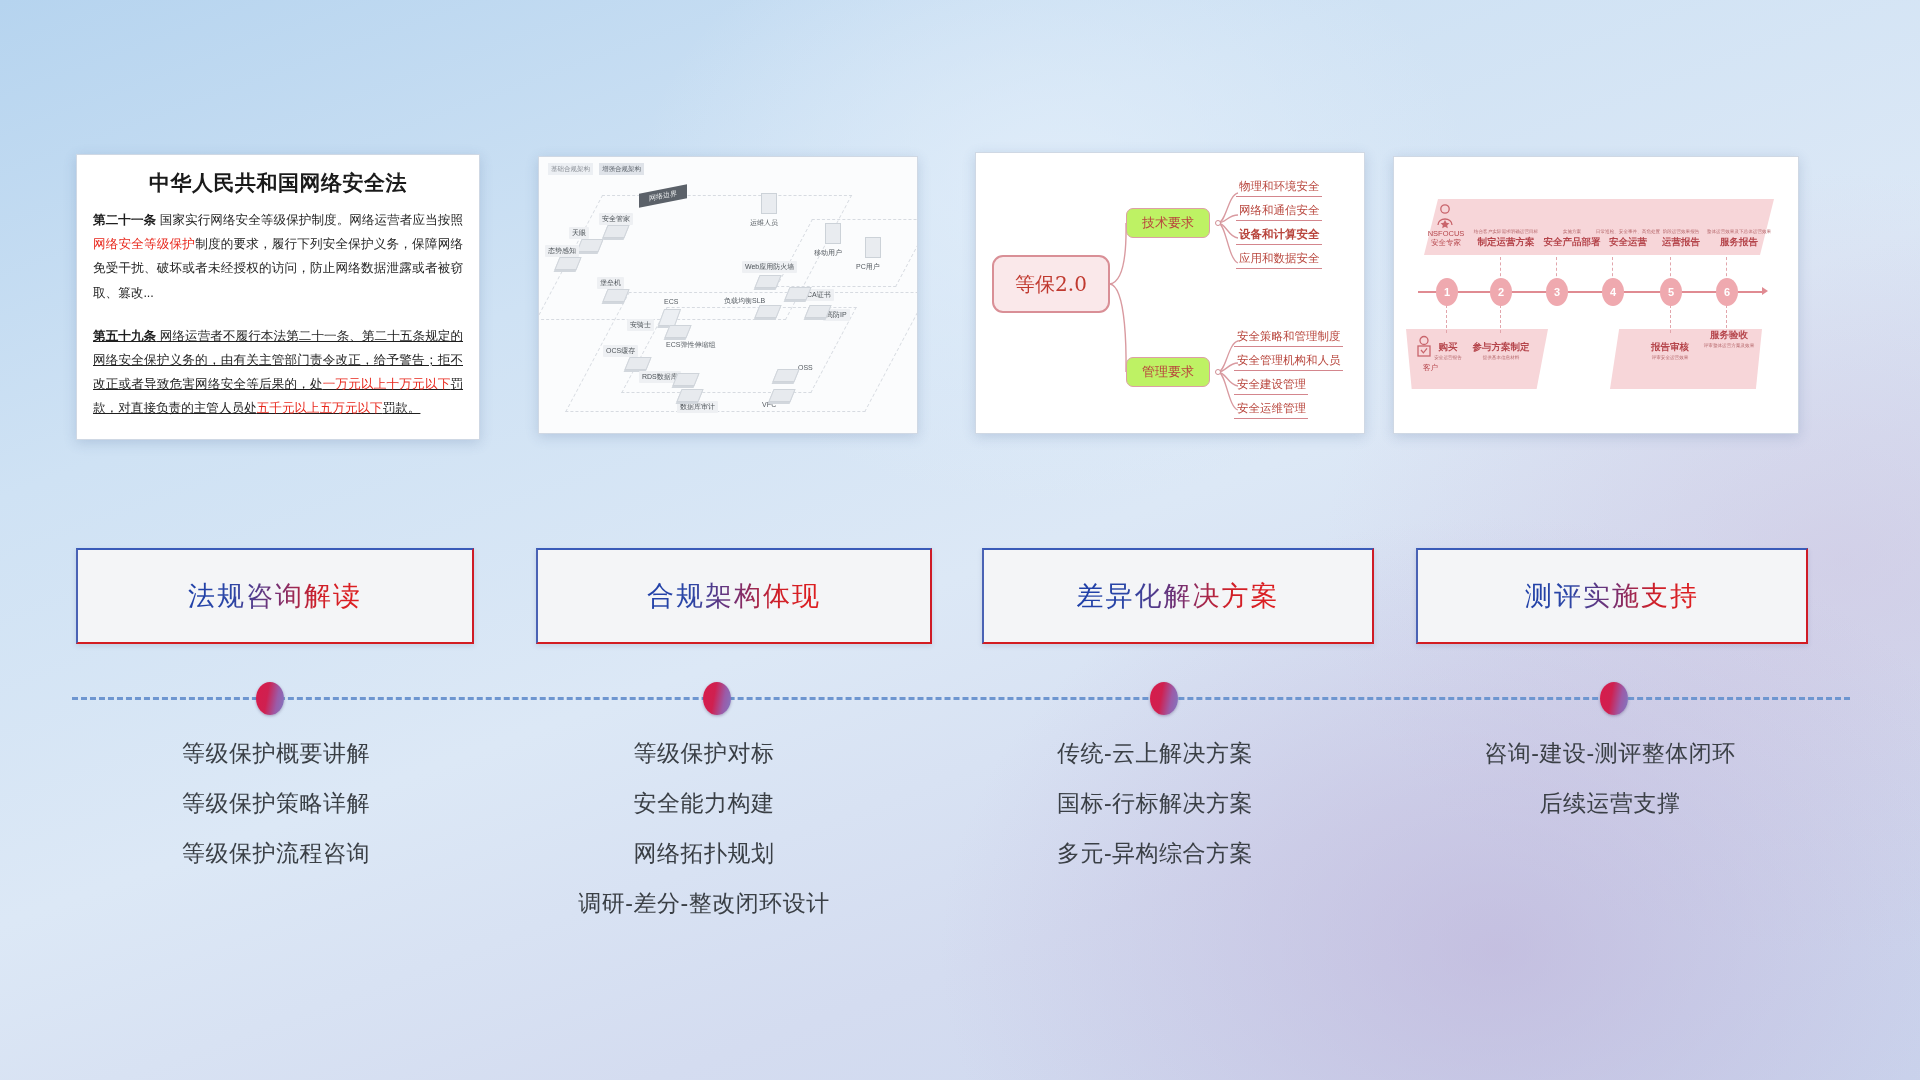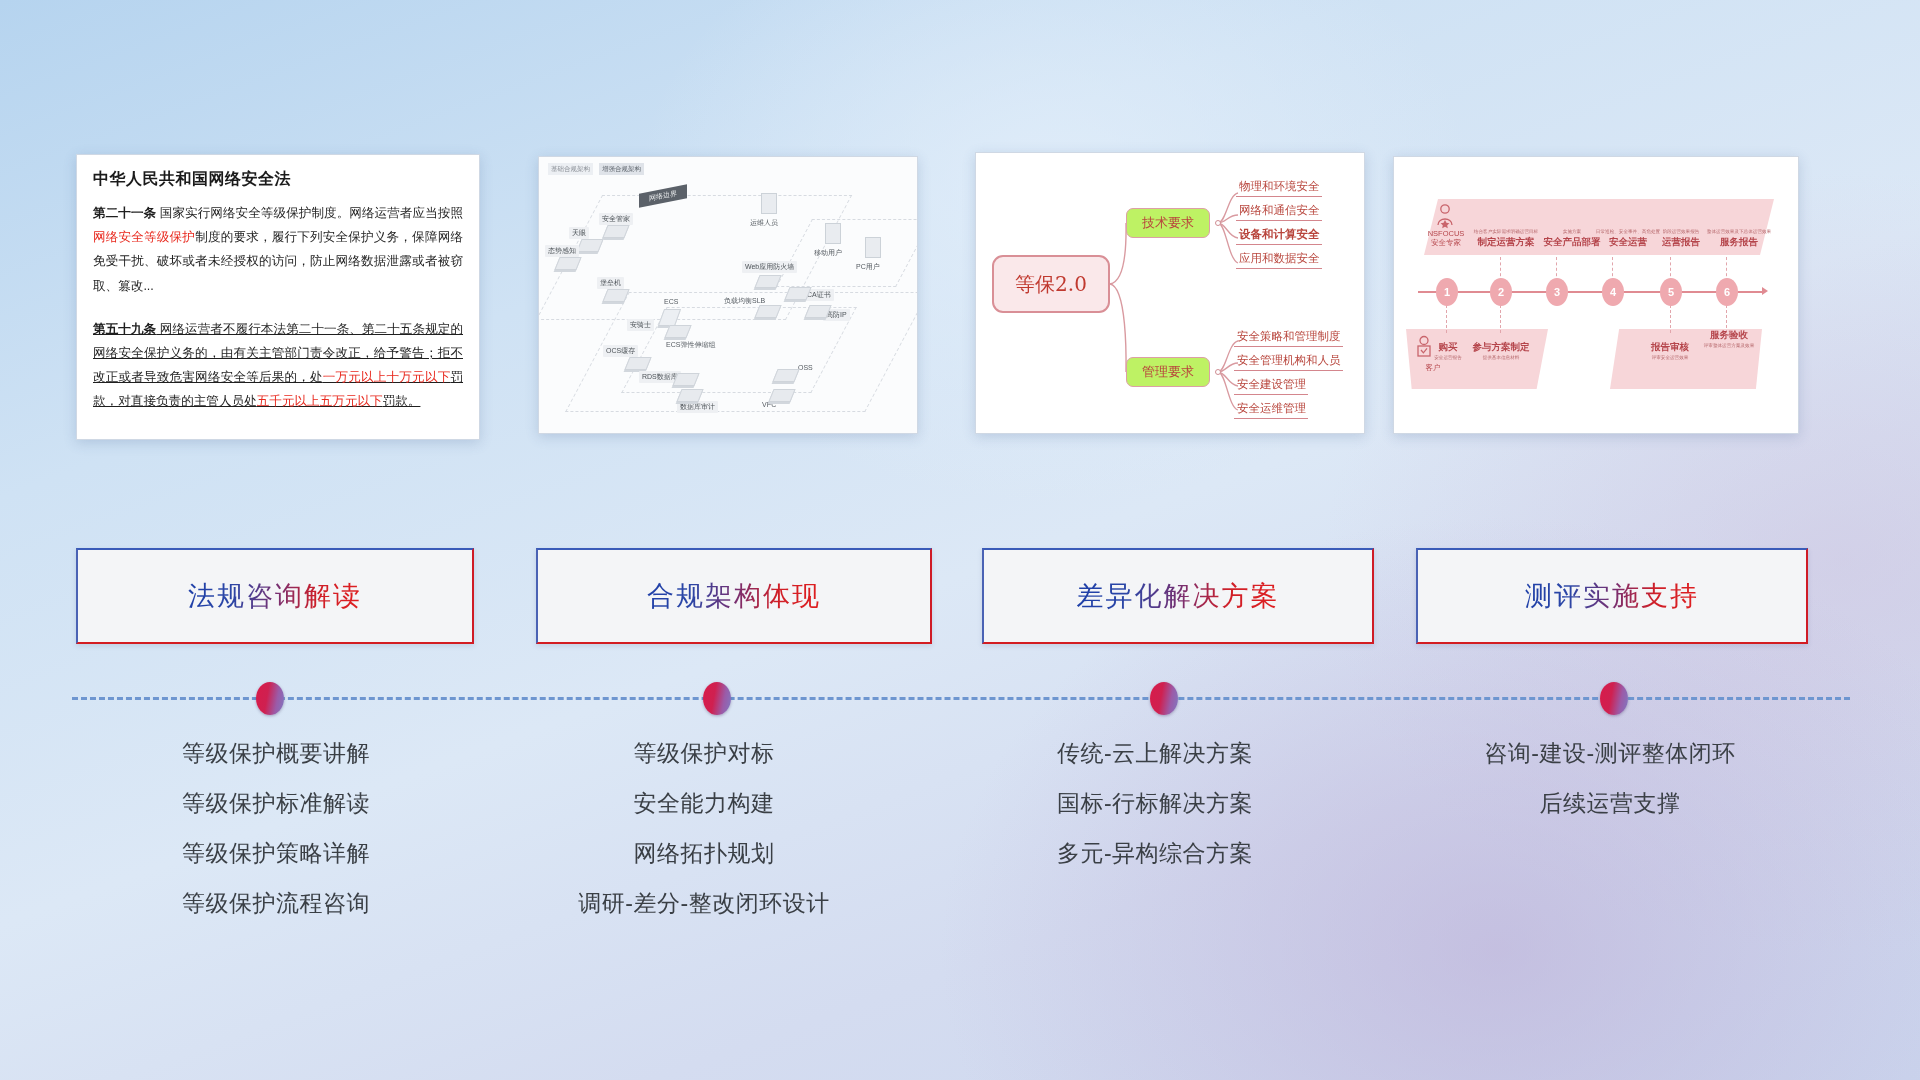--- a/index.html
+++ b/index.html
@@ -24,21 +24,21 @@
     overflow: hidden;
   }
   .card-1 { left: 76px;   top: 154px; width: 404px; height: 286px; }
   .card-2 { left: 538px;  top: 156px; width: 380px; height: 278px; }
   .card-3 { left: 975px;  top: 152px; width: 390px; height: 282px; }
   .card-4 { left: 1393px; top: 156px; width: 406px; height: 278px; }
 
   
   .law { padding: 14px 16px 10px 16px; }
   .law-title {
-    text-align: left; font-weight: bold; font-size: 16px; color: #1a1a1a;
+    text-align: center; font-weight: bold; font-size: 21px; color: #1a1a1a;
     letter-spacing: 0.5px; margin-bottom: 11px;
   }
   .law-p { font-size: 12.6px; line-height: 1.92; color: #1f1f1f; text-align: justify; }
   .law-p + .law-p { margin-top: 19px; text-decoration: underline; }
   .law-art { font-weight: bold; }
   .law-red { color: #e8271c; }
 
   
   .arch { position: absolute; inset: 0; background: #fbfcfd; }
   .arch-tabs { position: absolute; left: 9px; top: 6px; display: flex; gap: 6px; }
@@ -301,21 +301,21 @@
       <div class="tl-role" style="left:28px; top:72px; width:48px; line-height:1.25;">
         <div>NSFOCUS</div>
         <div>安全专家</div>
       </div>
 
       <svg width="20" height="26" style="position:absolute;left:20px;top:178px">
         <circle cx="10" cy="5.5" r="4" fill="none" stroke="#c9656c" stroke-width="1.3"></circle>
         <rect x="4" y="11" width="12" height="10" fill="none" stroke="#c9656c" stroke-width="1.3"></rect>
         <path d="M7,15 l2.4,2.8 3.6,-4.4" fill="none" stroke="#c9656c" stroke-width="1.3"></path>
       </svg>
-      <div class="tl-role" style="left:24px; top:206px; width:30px;">客户</div>
+      <div class="tl-role" style="left:14px; top:206px; width:30px;text-align:right;">客户</div>
 
       <div class="tl-step" style="left:74px; top:72px; width:76px;">
         <div class="tl-step-sub" style="margin:0 0 2px 0;">结合客户实际需求明确运营目标</div>
         <div class="tl-step-main">制定运营方案</div>
       </div>
       <div class="tl-step" style="left:140px; top:72px; width:76px;">
         <div class="tl-step-sub" style="margin:0 0 2px 0;">实施方案</div>
         <div class="tl-step-main">安全产品部署</div>
       </div>
       <div class="tl-step" style="left:196px; top:72px; width:76px;">
@@ -386,21 +386,20 @@
 </div>
 
 <div class="dash-line"></div>
 <div class="dot d-1"></div>
 <div class="dot d-2"></div>
 <div class="dot d-3"></div>
 <div class="dot d-4"></div>
 
 <div class="list-col lc-1">
   <div class="list-item">等级保护概要讲解</div>
-  <div class="list-item">等级保护标准解读</div>
   <div class="list-item">等级保护策略详解</div>
   <div class="list-item">等级保护流程咨询</div>
 </div>
 <div class="list-col lc-2">
   <div class="list-item">等级保护对标</div>
   <div class="list-item">安全能力构建</div>
   <div class="list-item">网络拓扑规划</div>
   <div class="list-item">调研-差分-整改闭环设计</div>
 </div>
 <div class="list-col lc-3">

